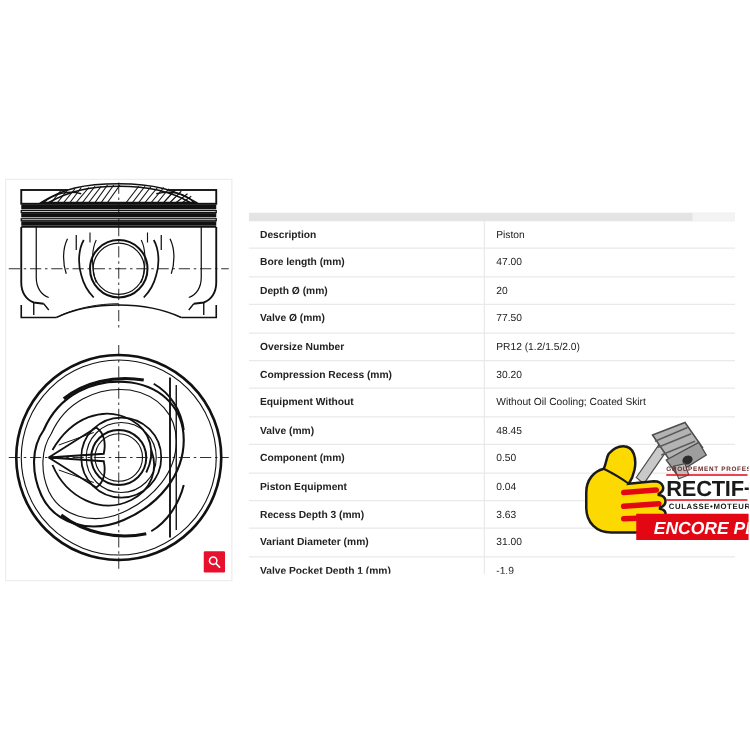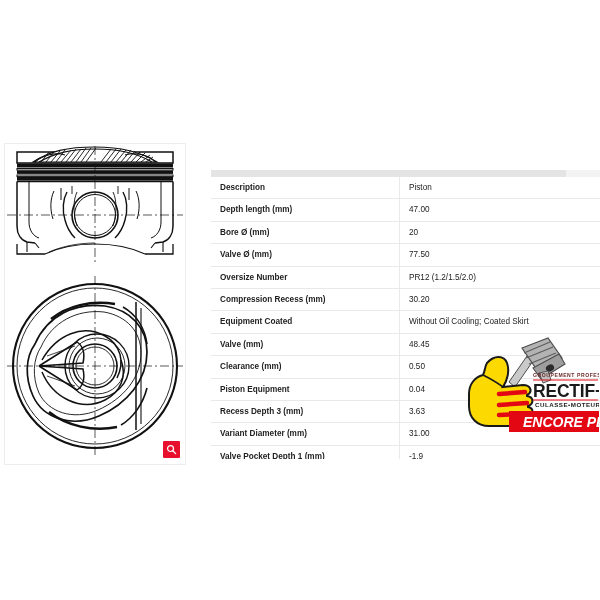--- a/index.html
+++ b/index.html
@@ -46,21 +46,21 @@
     border-radius: 1px;
     display: flex;
     align-items: center;
     justify-content: center;
     cursor: pointer;
   }
 
   
   .spec-table-wrap {
     position: absolute;
-    left: 211px;
+    left: 199px;
     top: 170px;
     width: 389px;
     height: 289px;
     background: #ffffff;
     overflow: hidden;
   }
   .table-top-band {
     position: absolute;
     left: 0; top: 0;
     width: 389px;
@@ -248,49 +248,49 @@
       <div class="band-right"></div>
     </div>
 
     <table class="spec">
       <tbody>
         <tr>
           <td class="k">Description</td>
           <td class="v">Piston</td>
         </tr>
         <tr>
-          <td class="k">Depth length (mm)</td>
+          <td class="k">Bore length (mm)</td>
           <td class="v">47.00</td>
         </tr>
         <tr>
-          <td class="k">Bore Ø (mm)</td>
+          <td class="k">Depth Ø (mm)</td>
           <td class="v">20</td>
         </tr>
         <tr>
           <td class="k">Valve Ø (mm)</td>
           <td class="v">77.50</td>
         </tr>
         <tr>
           <td class="k">Oversize Number</td>
           <td class="v">PR12 (1.2/1.5/2.0)</td>
         </tr>
         <tr>
           <td class="k">Compression Recess (mm)</td>
           <td class="v">30.20</td>
         </tr>
         <tr>
-          <td class="k">Equipment Coated</td>
+          <td class="k">Equipment Without</td>
           <td class="v">Without Oil Cooling; Coated Skirt</td>
         </tr>
         <tr>
           <td class="k">Valve (mm)</td>
           <td class="v">48.45</td>
         </tr>
         <tr>
-          <td class="k">Clearance (mm)</td>
+          <td class="k">Component (mm)</td>
           <td class="v">0.50</td>
         </tr>
         <tr>
           <td class="k">Piston Equipment</td>
           <td class="v">0.04</td>
         </tr>
         <tr>
           <td class="k">Recess Depth 3 (mm)</td>
           <td class="v">3.63</td>
         </tr>

